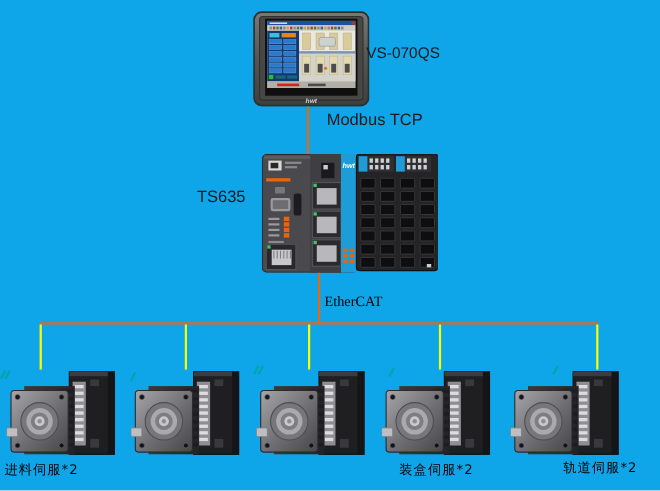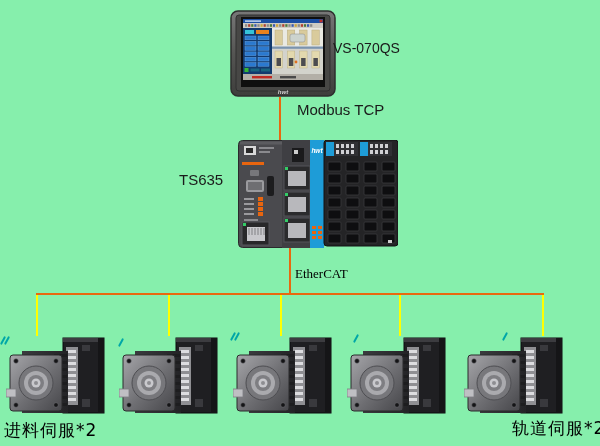--- a/index.html
+++ b/index.html
@@ -1,21 +1,21 @@
 <!DOCTYPE html>
 <html><head>
 <meta charset="utf-8">
 <style>
   html,body{margin:0;padding:0;background:#ffffff;}
-  #stage{position:relative;width:600px;height:446px;background:#86efac;overflow:hidden;
+  #stage{position:relative;width:600px;height:446px;background:#0ea5e9;overflow:hidden;
          font-family:"Liberation Sans",sans-serif;}
   .abs{position:absolute;}
   .label-en{color:#1a1a1a;font-size:15px;white-space:nowrap;}
   .label-mono{color:#000;font-size:13px;font-family:Liberation Serif, serif;white-space:nowrap;}
-  .label-cn{color:#000;font-size:17px;font-family:"DejaVu Sans",sans-serif;white-space:nowrap;letter-spacing:1px;}
+  .label-cn{color:#000;font-size:12px;font-family:"DejaVu Sans",sans-serif;white-space:nowrap;letter-spacing:1px;}
   .vline{width:2px;background:#e8680f;}
   .hline{height:2px;background:#e8680f;}
   .drop{width:2px;background:#ffff00;}
   .tick-bar{position:absolute;width:2px;height:9px;background:#00a7a7;transform:rotate(28deg);border-radius:1px;}
   svg{display:block;}
 </style>
 </head>
 <body>
 
 <div id="stage">
@@ -338,15 +338,16 @@
       <use href="#servo-sym"></use>
     </svg>
   <svg class="abs" style="left:347px;top:337px" width="108" height="80">
       <use href="#servo-sym"></use>
     </svg>
   <svg class="abs" style="left:464px;top:337px" width="108" height="80">
       <use href="#servo-sym"></use>
     </svg>
 
   <div class="abs label-cn" style="left:4px;top:419px">进料伺服*2</div>
+  <div class="abs label-cn" style="left:363px;top:419px">装盒伺服*2</div>
   <div class="abs label-cn" style="left:512px;top:417px">轨道伺服*2</div>
 
 </div>
 
 </body></html>

